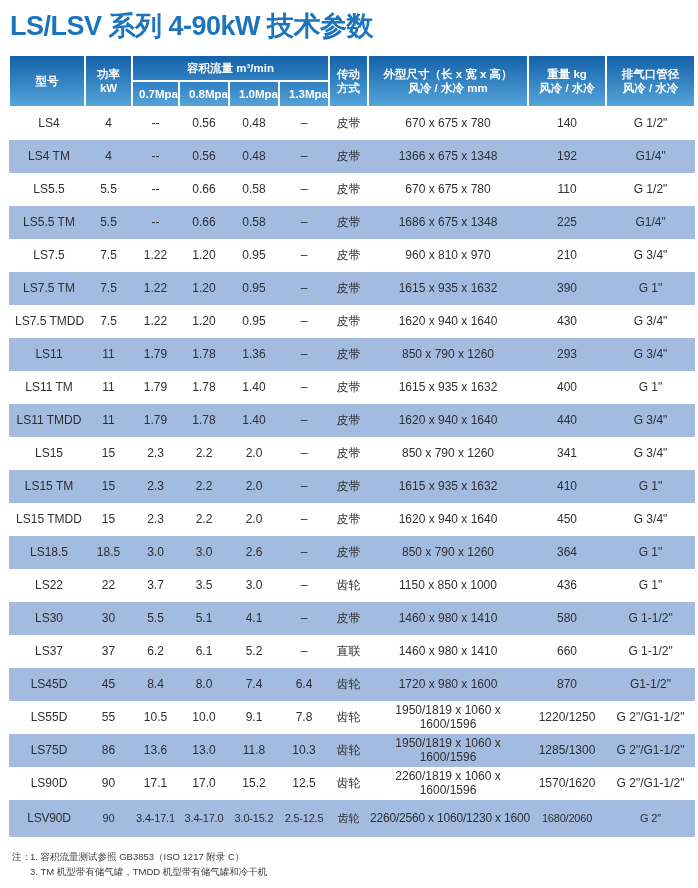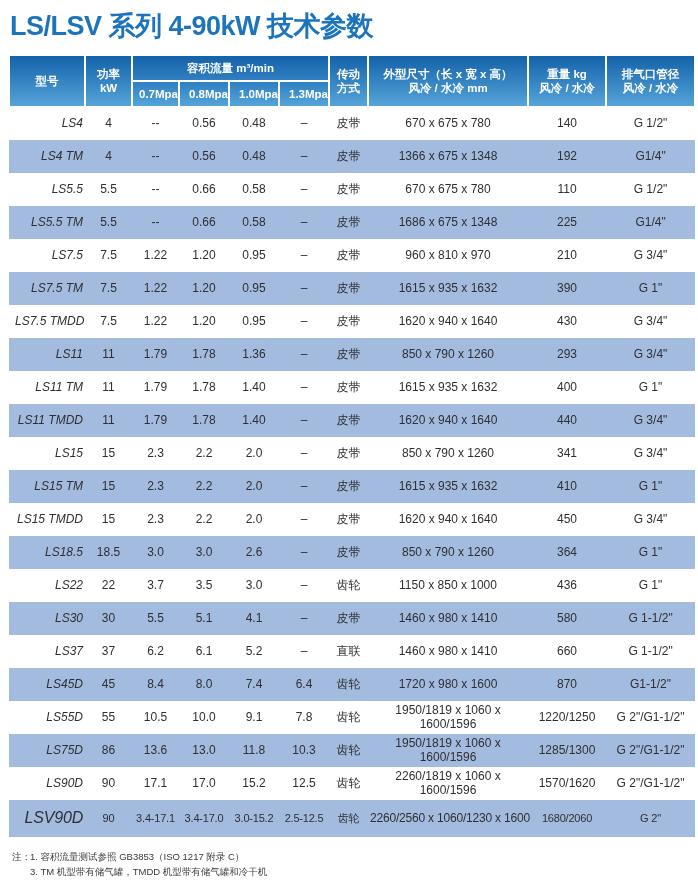--- a/index.html
+++ b/index.html
@@ -44,24 +44,24 @@
   tbody td {
     height: 33px;
     font-size: 12px;
     text-align: center;
     vertical-align: middle;
     line-height: 1.15;
     padding: 1px 2px;
     color: #2f2f33;
   }
   tbody tr:nth-child(even) { background: var(--stripe, #a3bbde); }
-  td.c-model { text-align: right; padding-left: 6px; white-space: nowrap; font-style: italic; }
+  td.c-model { text-align: center; padding-left: 6px; white-space: nowrap; }
 
   tbody tr:last-child td { font-size: 11px; letter-spacing: -0.2px; }
-  tbody tr:last-child td.c-model { font-size: 16px; }
+  tbody tr:last-child td.c-model { font-size: 12px; }
   tbody tr:last-child td.c-dims { font-size: 12px; white-space: nowrap; }
   tbody tr:last-child { height: 37px; }
 
   
   .notes {
     margin: 12px 0 0 4px;
     font-size: 9.5px;
     color: #3a3a3a;
     line-height: 1.6;
   }

